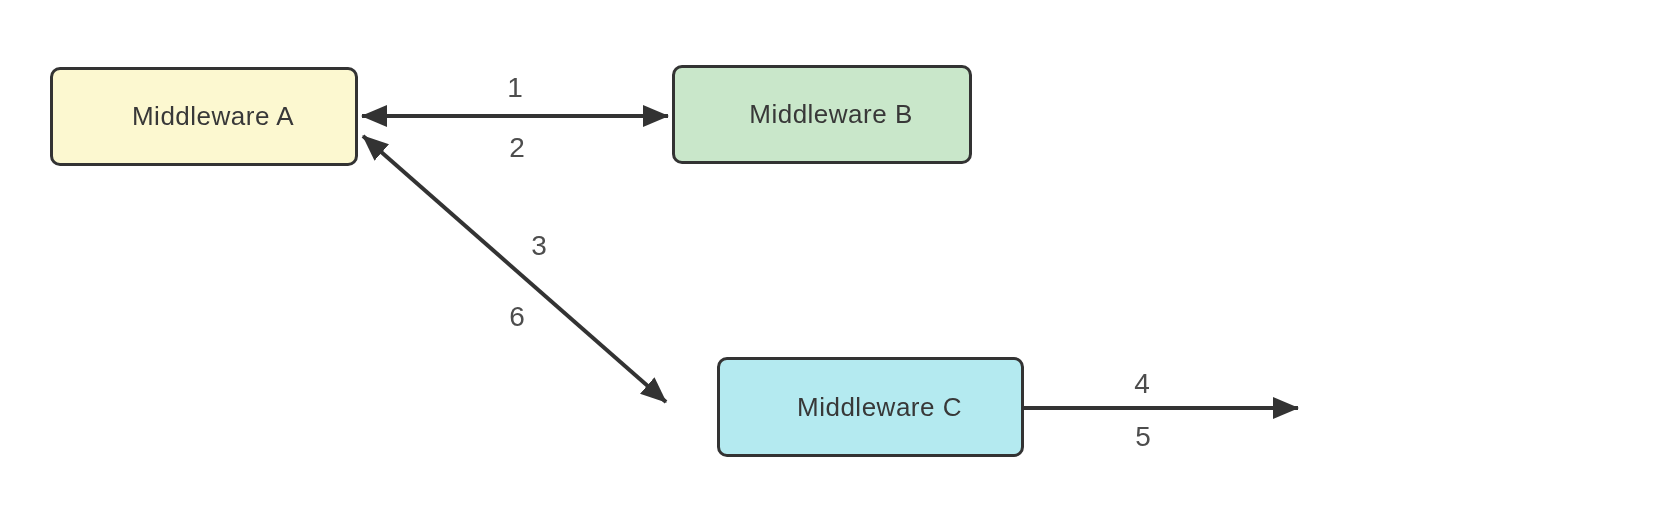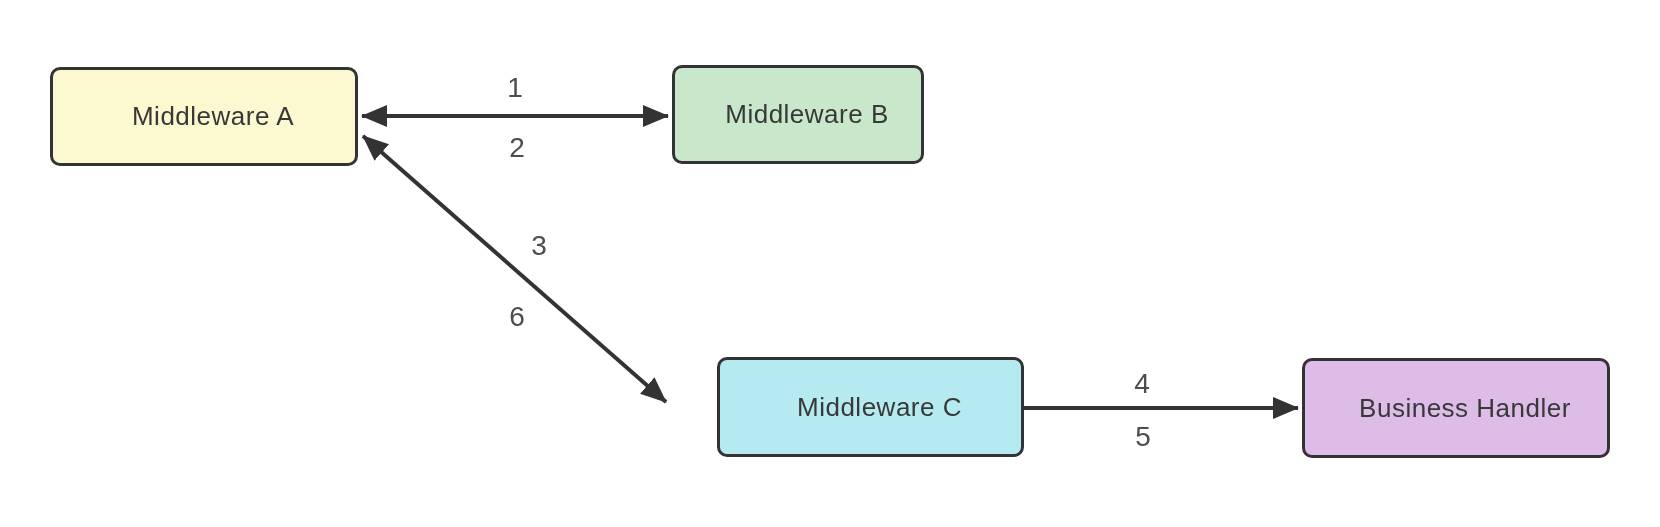--- a/index.html
+++ b/index.html
@@ -40,21 +40,21 @@
     justify-content: center;
     padding-left: 18px;
   }
   .node-label {
     color: var(--node-text);
     font-size: 26px;
     letter-spacing: 0.5px;
     white-space: nowrap;
   }
   #node-a  { left: 50px;   top: 67px;  width: 308px; height: 99px; }
-  #node-b  { left: 672px;  top: 65px;  width: 252px; height: 99px; }
+  #node-b  { left: 672px;  top: 65px;  width: 300px; height: 99px; }
   #node-c  { left: 673px;  top: 357px; width: 307px; height: 100px; margin-left: 44px; }
   #node-bh { left: 1302px; top: 358px; width: 308px; height: 100px; }
   .edge-label {
     position: absolute;
     color: var(--edge-label);
     font-size: 28px;
     transform: translate(-50%, -50%);
     white-space: nowrap;
   }
   #lbl-1 { left: 515px;  top: 88px;  }
@@ -85,23 +85,20 @@
   </div>
 
   <div class="node" id="node-b" style="background-color: rgb(201, 231, 202);">
     <span class="node-label">Middleware B</span>
   </div>
 
   <div class="node" id="node-c" style="background-color: rgb(180, 234, 240);">
     <span class="node-label">Middleware C</span>
   </div>
 
-  <div class="node" id="node-bh" style="background-color: rgb(221, 188, 232);">
-    <span class="node-label">Business Handler</span>
-  </div>
 
   <span class="edge-label" id="lbl-1">1</span>
   <span class="edge-label" id="lbl-2">2</span>
   <span class="edge-label" id="lbl-3">3</span>
   <span class="edge-label" id="lbl-6">6</span>
   <span class="edge-label" id="lbl-4">4</span>
   <span class="edge-label" id="lbl-5">5</span>
 
 </div>
 

